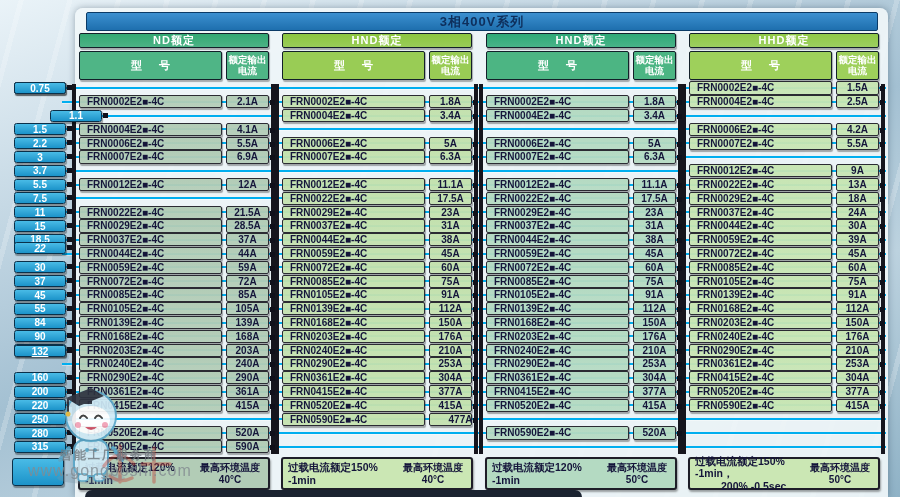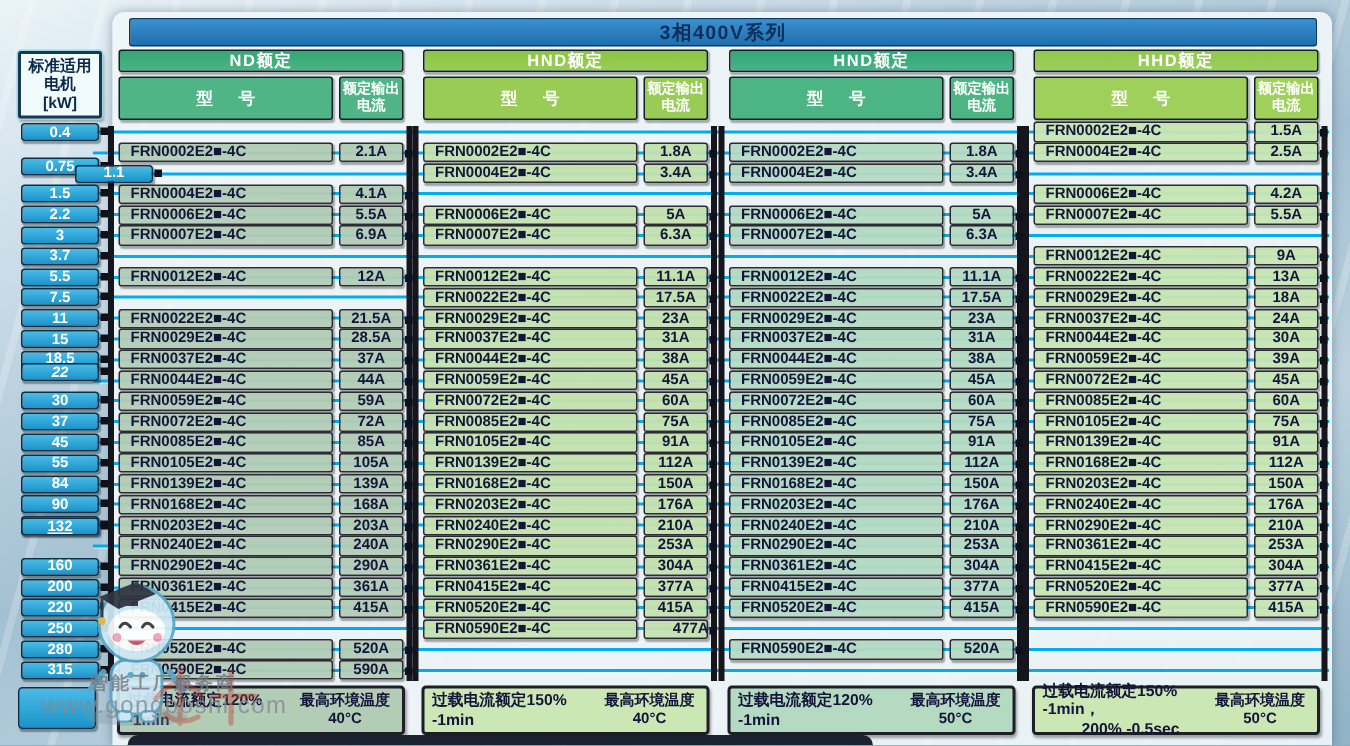--- a/index.html
+++ b/index.html
@@ -97,25 +97,20 @@
   .redmark{left:96px;top:442px;z-index:9;opacity:.4;}
 </style>
 </head>
 <body>
 
 <div class="stage">
   <div class="abs panel"></div>
 
   <div class="abs titlebar">3相400V系列</div>
 
-  <div class="abs motorbox">
-    <div>标准适用</div>
-    <div>电机</div>
-    <div>[kW]</div>
-  </div>
 
   <div id="lines">
       <div class="line" style="top: 87px;"></div>
       <div class="line" style="top: 100.8px;"></div>
       <div class="line" style="top: 114.6px;"></div>
       <div class="line" style="top: 128.4px;"></div>
       <div class="line" style="top: 142.2px;"></div>
       <div class="line" style="top: 156px;"></div>
       <div class="line" style="top: 169.8px;"></div>
       <div class="line" style="top: 183.6px;"></div>
@@ -134,21 +129,21 @@
       <div class="line" style="top: 363px;"></div>
       <div class="line" style="top: 376.8px;"></div>
       <div class="line" style="top: 390.6px;"></div>
       <div class="line" style="top: 404.4px;"></div>
       <div class="line" style="top: 418.2px;"></div>
       <div class="line" style="top: 432px;"></div>
       <div class="line" style="top: 445.8px;"></div>
     </div>
   <div id="kwcol">
       <div class="abs kwcell" style="top: 82px;">0.4</div>
-      <div class="abs kwcell" style="top: 105px;">0.75</div>
+      <div class="abs kwcell" style="top: 82px;">0.75</div>
       <div class="abs kwcell" style="top: 109.6px; margin-left: 36px;">1.1</div>
       <div class="abs kwcell" style="top: 123.4px;">1.5</div>
       <div class="abs kwcell" style="top: 137.2px;">2.2</div>
       <div class="abs kwcell" style="top: 151px;">3</div>
       <div class="abs kwcell" style="top: 164.8px;">3.7</div>
       <div class="abs kwcell" style="top: 178.6px;">5.5</div>
       <div class="abs kwcell" style="top: 192.4px;">7.5</div>
       <div class="abs kwcell" style="top: 206.2px;">11</div>
       <div class="abs kwcell" style="top: 220px;">15</div>
       <div class="abs kwcell" style="top: 233.8px;">18.5</div>

